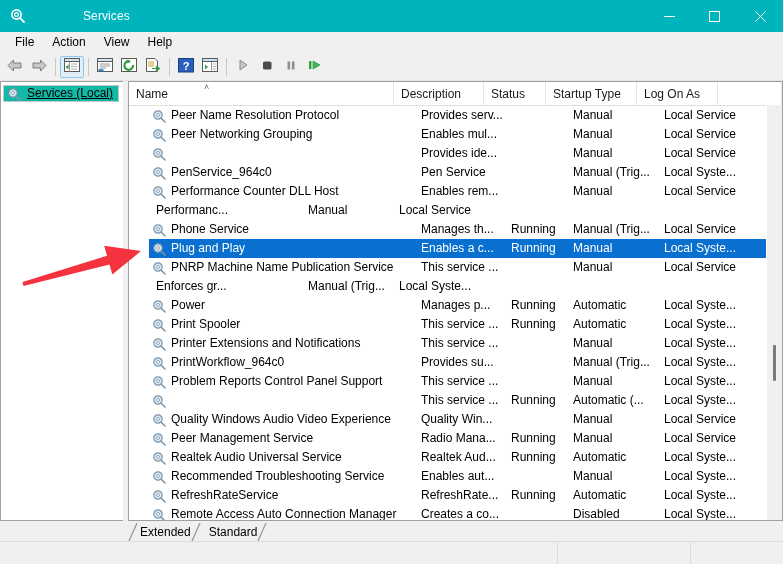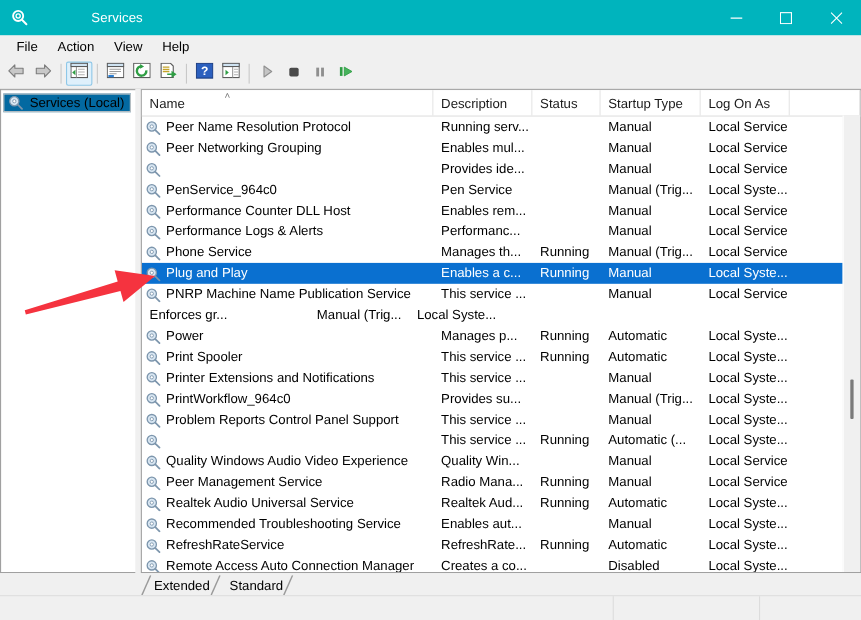--- a/index.html
+++ b/index.html
@@ -99,28 +99,29 @@
     margin: 0;
     box-sizing: border-box;
     padding-top: 2px;
     position: relative;
   }
   .splitter {
     width: 5px; flex: 0 0 5px;
     background: #f0f0f0;
   }
   .tree-node {
-    display: flex; align-items: flex-start;
+    display: flex; align-items: flex-end;
     height: 17px;
     margin: 1px 2px 0 2px;
     padding-left: 3px;
-    background: #0369a1;
+    background: #14b8a6;
     border: 1px solid #c6c6c6;
     box-sizing: border-box;
     width: 116px;
+    text-decoration: underline;
   }
   .tree-node-label {
     font-size: 12px; color: #000; margin-left: 5px; line-height: 15px;
   }
 
   .list-pane {
     flex: 1 1 auto;
     border: 1px solid #a0a0a0;
     background: #ffffff;
     display: flex; flex-direction: column;
@@ -155,21 +156,21 @@
     line-height: 9px;
   }
 
   
   .rows-wrap {
     flex: 1 1 auto;
     position: relative;
     overflow: hidden;
   }
   .rows {
-    position: absolute; inset: 0 15px 0 0;
+    position: absolute; inset: 0 15px 0 0; margin-left: 20px;
   }
   .row {
     height: 19px;
     display: flex;
     align-items: center;
     white-space: nowrap;
     font-size: 12px;
     color: #000000;
   }
   .row.selected { background: #0a70d0; color: #ffffff; }
@@ -453,21 +454,21 @@
         <div class="rows" id="list-rows">
             <div class="row">
               <div class="cell name" style="width: 265px; flex: 0 0 265px;">
                 <span class="gear"><svg width="15" height="14" viewBox="0 0 15 14">
   <circle cx="6" cy="6" r="4.2" fill="#d8e6f2" stroke="#7d96ad" stroke-width="1.2"></circle>
   <circle cx="6" cy="6" r="1.5" fill="#ffffff" stroke="#7d96ad" stroke-width="0.8"></circle>
   <path d="M9.2 9.2 L13 13" stroke="#7d96ad" stroke-width="1.6" stroke-linecap="round"></path>
 </svg></span>
                 <span class="nm">Peer Name Resolution Protocol</span>
               </div>
-              <div class="cell desc" style="width: 90px; flex: 0 0 90px;">Running serv...</div>
+              <div class="cell desc" style="width: 90px; flex: 0 0 90px;">Provides serv...</div>
               <div class="cell status" style="width: 62px; flex: 0 0 62px;"></div>
               <div class="cell startup" style="width: 91px; flex: 0 0 91px;">Manual</div>
               <div class="cell logon" style="width: 81px; flex: 0 0 81px;">Local Service</div>
             </div>
             <div class="row">
               <div class="cell name" style="width: 265px; flex: 0 0 265px;">
                 <span class="gear"><svg width="15" height="14" viewBox="0 0 15 14">
   <circle cx="6" cy="6" r="4.2" fill="#d8e6f2" stroke="#7d96ad" stroke-width="1.2"></circle>
   <circle cx="6" cy="6" r="1.5" fill="#ffffff" stroke="#7d96ad" stroke-width="0.8"></circle>
   <path d="M9.2 9.2 L13 13" stroke="#7d96ad" stroke-width="1.6" stroke-linecap="round"></path>
@@ -514,28 +515,20 @@
   <path d="M9.2 9.2 L13 13" stroke="#7d96ad" stroke-width="1.6" stroke-linecap="round"></path>
 </svg></span>
                 <span class="nm">Performance Counter DLL Host</span>
               </div>
               <div class="cell desc" style="width: 90px; flex: 0 0 90px;">Enables rem...</div>
               <div class="cell status" style="width: 62px; flex: 0 0 62px;"></div>
               <div class="cell startup" style="width: 91px; flex: 0 0 91px;">Manual</div>
               <div class="cell logon" style="width: 81px; flex: 0 0 81px;">Local Service</div>
             </div>
             <div class="row">
-              <div class="cell name" style="width: 265px; flex: 0 0 265px;">
-                <span class="gear"><svg width="15" height="14" viewBox="0 0 15 14">
-  <circle cx="6" cy="6" r="4.2" fill="#d8e6f2" stroke="#7d96ad" stroke-width="1.2"></circle>
-  <circle cx="6" cy="6" r="1.5" fill="#ffffff" stroke="#7d96ad" stroke-width="0.8"></circle>
-  <path d="M9.2 9.2 L13 13" stroke="#7d96ad" stroke-width="1.6" stroke-linecap="round"></path>
-</svg></span>
-                <span class="nm">Performance Logs &amp; Alerts</span>
-              </div>
               <div class="cell desc" style="width: 90px; flex: 0 0 90px;">Performanc...</div>
               <div class="cell status" style="width: 62px; flex: 0 0 62px;"></div>
               <div class="cell startup" style="width: 91px; flex: 0 0 91px;">Manual</div>
               <div class="cell logon" style="width: 81px; flex: 0 0 81px;">Local Service</div>
             </div>
             <div class="row">
               <div class="cell name" style="width: 265px; flex: 0 0 265px;">
                 <span class="gear"><svg width="15" height="14" viewBox="0 0 15 14">
   <circle cx="6" cy="6" r="4.2" fill="#d8e6f2" stroke="#7d96ad" stroke-width="1.2"></circle>
   <circle cx="6" cy="6" r="1.5" fill="#ffffff" stroke="#7d96ad" stroke-width="0.8"></circle>

